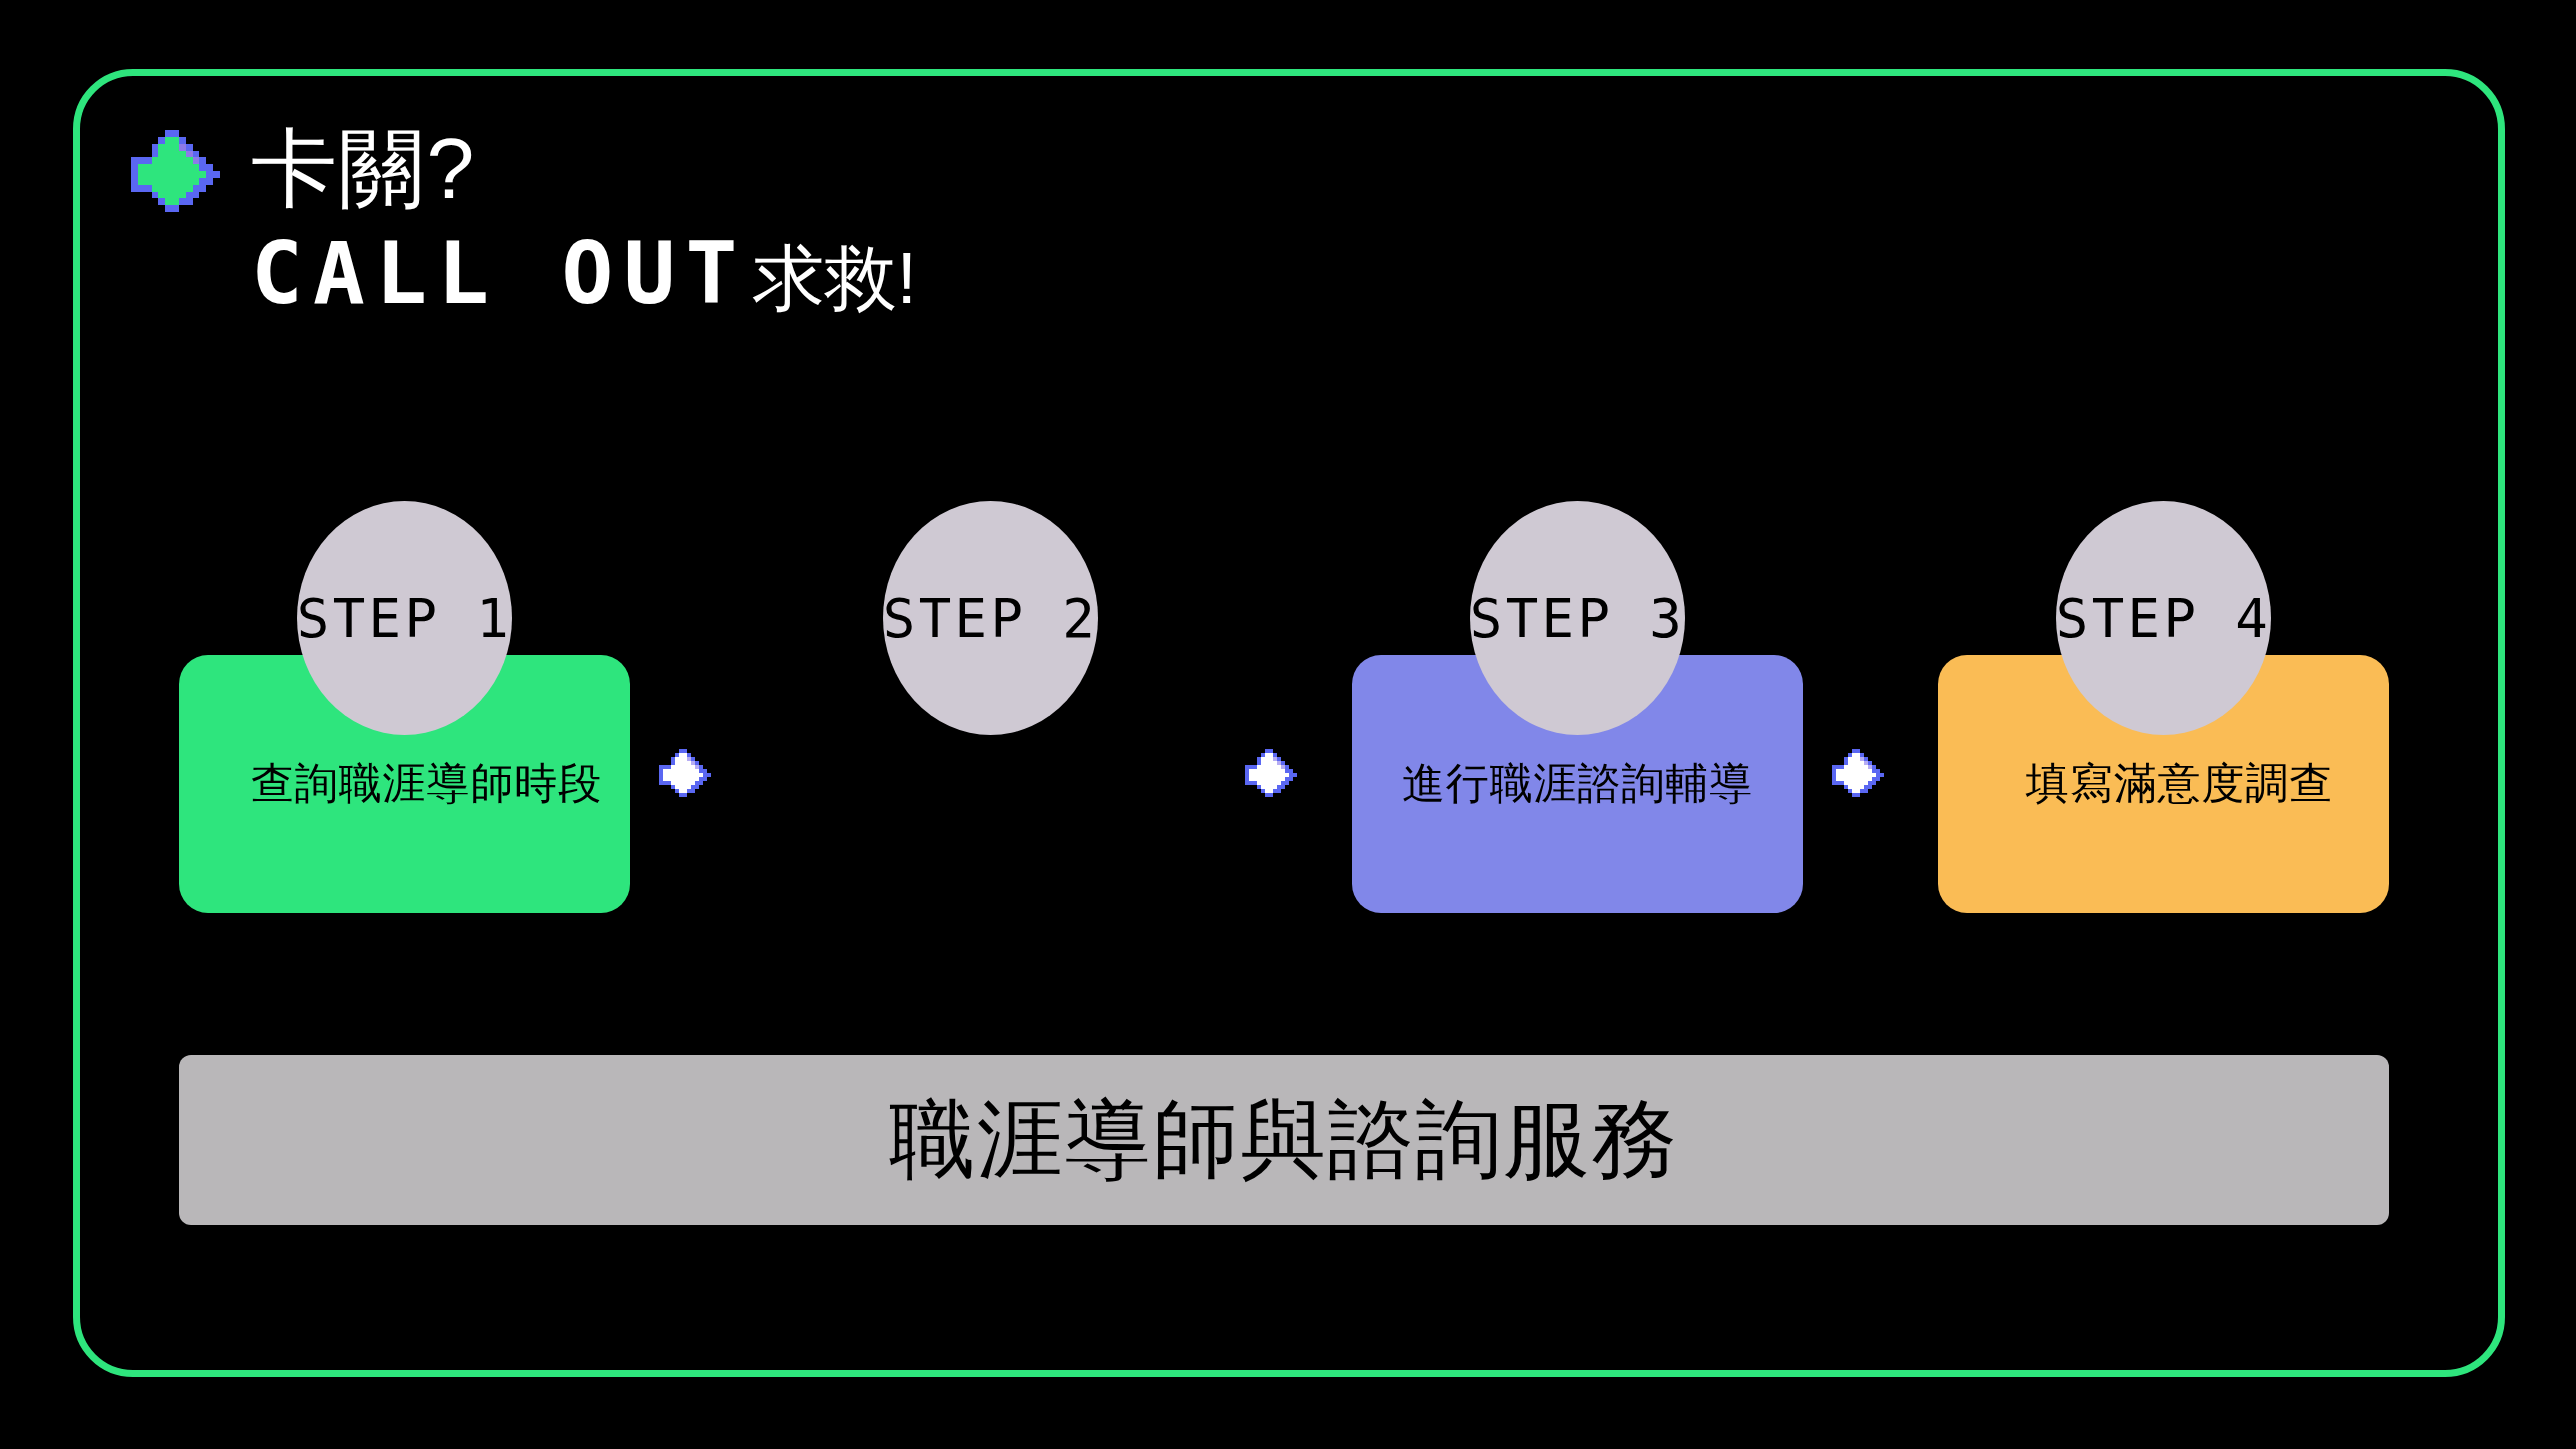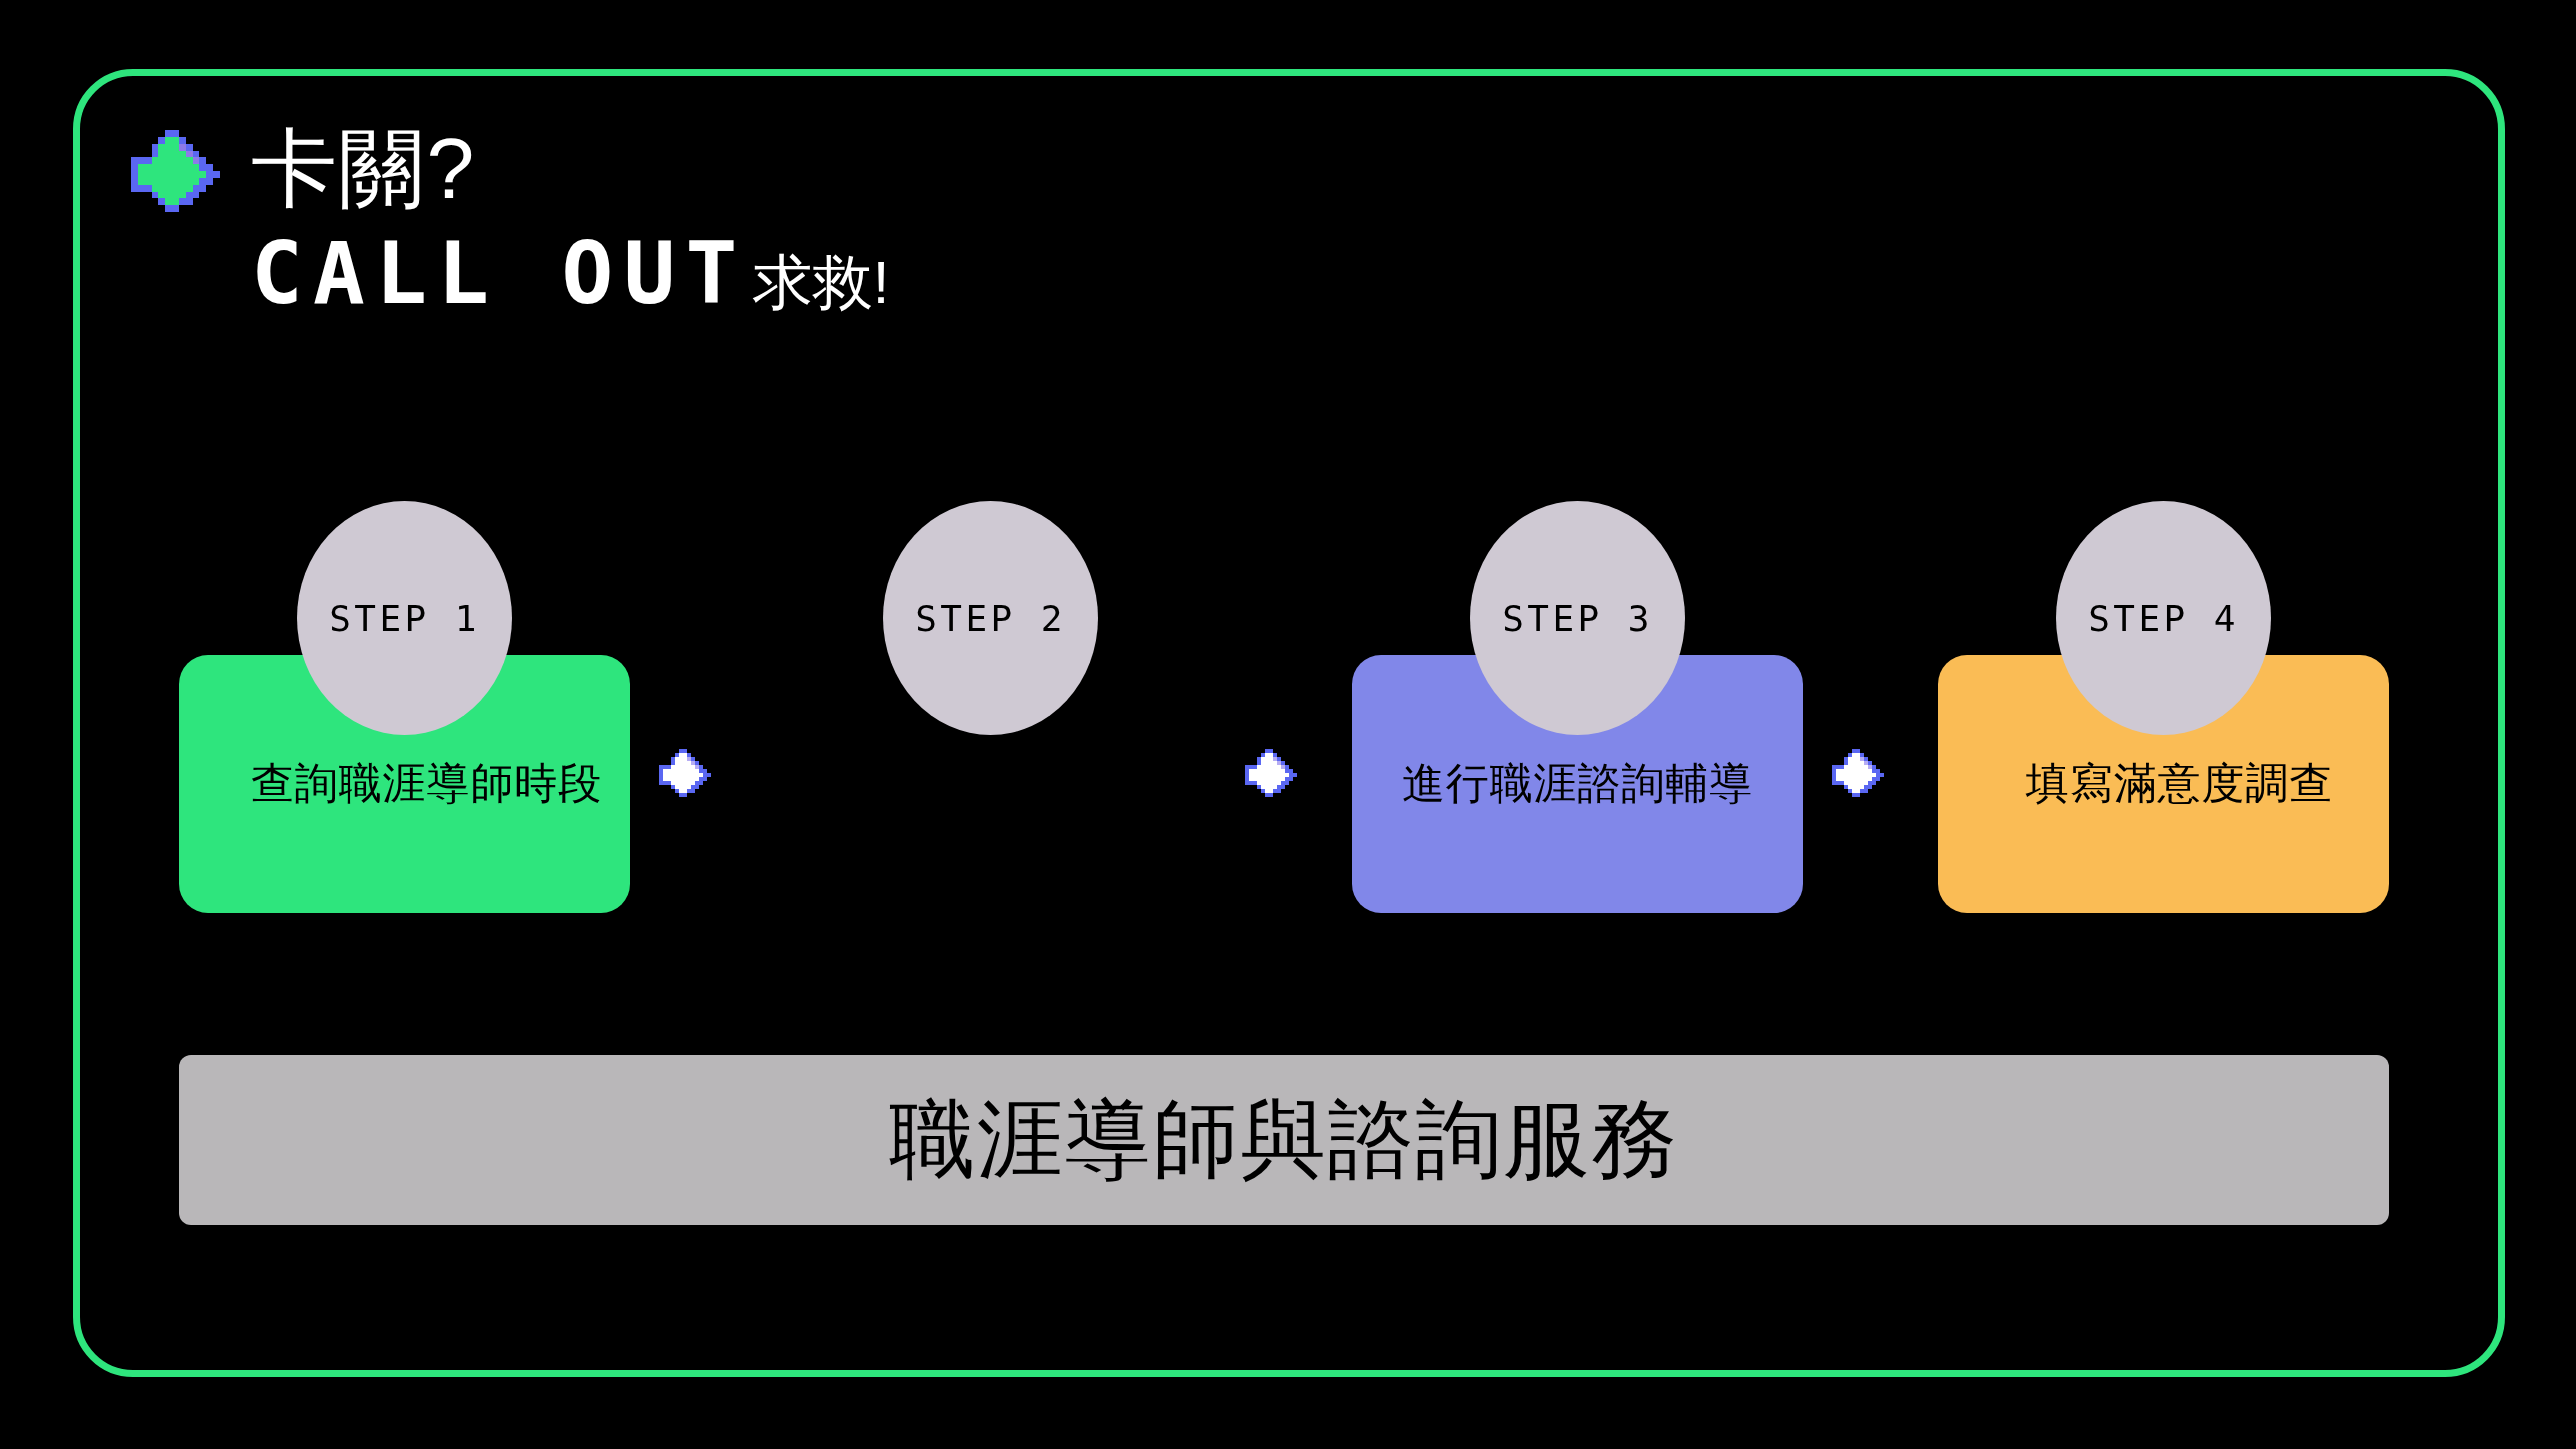--- a/index.html
+++ b/index.html
@@ -60,21 +60,21 @@
     white-space: nowrap;
     line-height: 1.0;
   }
   .title-line2 .latin {
     font-family: var(--font-mono);
     font-weight: 700;
     font-size: 86px;
     letter-spacing: 10.3px;
   }
   .title-line2 .cjk {
-    font-size: 60px;
+    font-size: 72px;
     font-weight: 400;
     margin-left: 5.2px;
   }
   
   .step {
     position: absolute; top: 0; height: 1449px; width: 451px;
   }
   .step-1 { left: 179px; }
   .step-2 { left: 765px; }
   .step-3 { left: 1352px; }
@@ -97,21 +97,21 @@
   }
   .circle {
     position: absolute; left: 118px; top: 501px;
     width: 215px; height: 234px;
     border-radius: 50%;
     background: var(--circle-gray);
     display: flex; align-items: center; justify-content: center;
   }
   .circle-label {
     font-family: var(--font-mono);
-    font-size: 36px;
+    font-size: 54px;
     letter-spacing: 3.4px;
     color: var(--text-black);
     white-space: nowrap;
   }
   
   .sep {
     position: absolute; top: 748px;
     width: 52px; height: 50px;
   }
   .sep-1 { left: 659px; }

